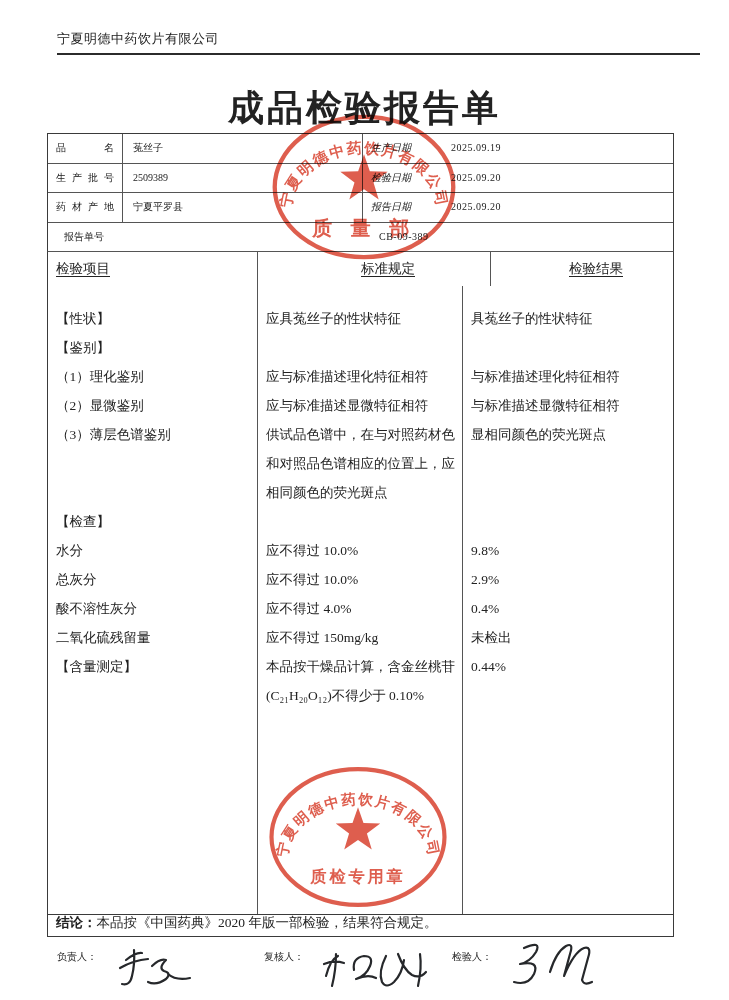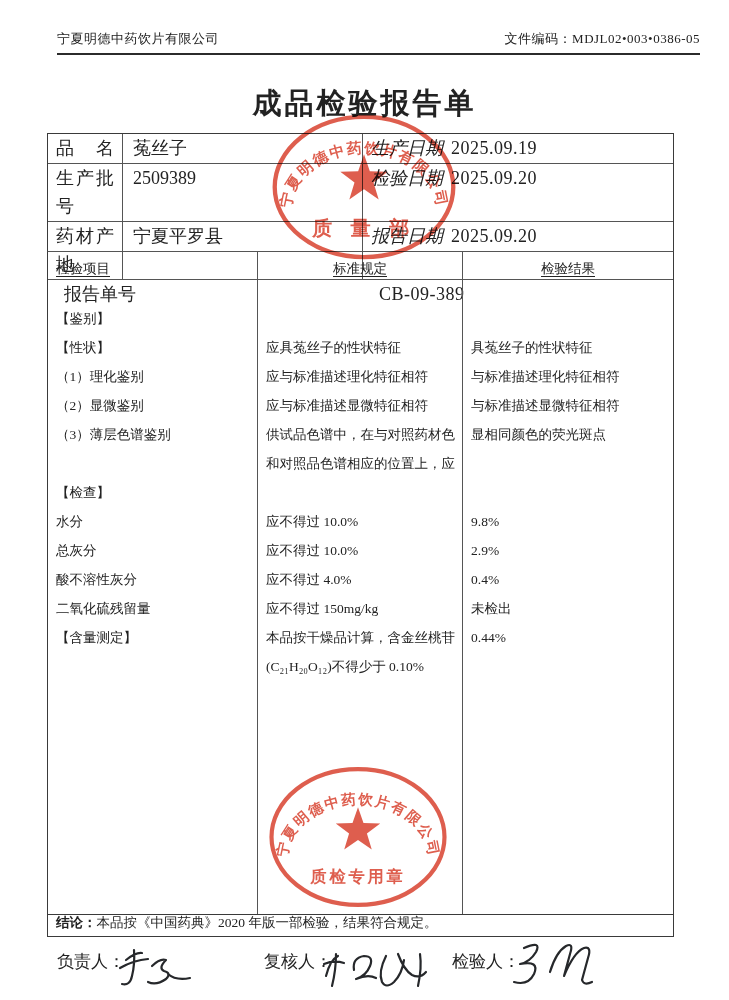--- a/index.html
+++ b/index.html
@@ -11,83 +11,80 @@
   }
   
   .topbar {
     position:absolute; left:57px; right:29px; top:30px;
     display:flex; justify-content:space-between; align-items:flex-end;
     font-size:13px; letter-spacing:.5px;
   }
   .header-rule { position:absolute; left:57px; right:29px; top:53px; height:2px; background:#2b2b2b; }
   .doc-title {
     position:absolute; left:0; right:0; top:84px; text-align:center;
-    font-size:29px; font-weight:bold; letter-spacing:3px;
+    font-size:36px; font-weight:bold; letter-spacing:3px;
   }
   
   .info {
     position:absolute; left:47px; top:133px; width:627px; height:118px;
     border:1px solid #3a3a3a; border-bottom:none;
-    display:flex; flex-direction:column; font-size:18px;
+    display:flex; flex-direction:column; font-size:10px;
   }
   .info-row { flex:1; display:flex; border-bottom:1px solid #555; }
   .info-row:last-child { border-bottom:none; }
   .info-label {
     width:75px; border-right:1px solid #555; padding:0 8px;
     display:block; line-height:28.5px; text-align:justify; text-align-last:justify;
   }
   .info-value { width:240px; border-right:1px solid #555; padding:0 10px; line-height:28.5px; }
   .info-wide { width:315px; padding:0 8px; line-height:28.5px;margin-left:8px; }
   .info-right { flex:1; display:flex; line-height:28.5px; }
   .info-rlabel { padding-left:8px; width:80px;font-style:italic; }
   .info-rvalue { padding-left:8px; letter-spacing:.5px; }
   
   .main {
     position:absolute; left:47px; top:251px; width:627px; height:664px;
     border:1px solid #3a3a3a; border-top:1px solid #555;
     display:flex; flex-direction:column; font-size:13.5px;
   }
   .mrow { display:flex; height:29px; line-height:29px; }
-  .mrow.header { height:34px; line-height:34px; }
+  .mrow.header { height:34px; line-height:34px;gap:28px; }
   .mrow.spacer { height:18px; }
   .mrow.filler { flex:1; }
   .c1 { width:210px; border-right:1px solid #555; padding-left:8px; overflow:hidden; }
   .c2 { width:205px; border-right:1px solid #555; padding-left:8px; overflow:hidden; }
   .c3 { flex:1; padding-left:8px; overflow:hidden; }
   .mrow.header .c1 { text-decoration:underline; text-underline-offset:3px; }
   .mrow.header .c2, .mrow.header .c3 {
     text-align:center; padding-left:0;
     text-decoration:underline; text-underline-offset:3px;
   }
   
   .conclusion {
     position:absolute; left:47px; top:910px; width:627px; height:27px;
     border:1px solid #3a3a3a; border-top:none;
     line-height:25px; padding-left:8px; font-size:13.5px;
   }
   .conclusion b { font-weight:bold; }
   
-  .sigs { position:absolute; left:0; top:938px; width:729px; height:62px; font-size:17px; }
+  .sigs { position:absolute; left:0; top:938px; width:729px; height:62px; font-size:10px; }
   .sig-label { position:absolute; top:12px; }
   .sig-svg { position:absolute; }
   .sig-svg path { fill:none; stroke:#26282b; stroke-width:2.2; stroke-linecap:round; stroke-linejoin:round; }
   
   .stamp { position:absolute; mix-blend-mode:multiply; opacity:.85; }
   .stamp text { fill:#d8422f; font-family:"Liberation Serif","DejaVu Serif",serif; font-weight:bold; }
 </style>
 </head>
 <body>
 
 <div class="page">
 
   <div class="topbar">
     <span>宁夏明德中药饮片有限公司</span>
-    <span>
-      <span>文件编码：</span><span>MDJL02•003•0386-05</span>
-    </span>
   </div>
   <div class="header-rule"></div>
 
   <div class="doc-title">成品检验报告单</div>
 
   <div class="info">
     <div class="info-row">
       <span class="info-label">品名</span>
       <span class="info-value">菟丝子</span>
       <span class="info-right">
@@ -125,47 +122,52 @@
       <span class="c2">标准规定</span>
       <span class="c3">检验结果</span>
     </div>
     <div class="mrow spacer">
         <span class="c1"></span>
         <span class="c2"></span>
         <span class="c3"></span>
       </div>
 
     <div class="mrow">
-        <span class="c1">【鉴别】</span>
-        <span class="c2"></span>
-        <span class="c3"></span>
-      </div>
-    <div class="mrow">
         <span class="c1">【性状】</span>
         <span class="c2">应具菟丝子的性状特征</span>
         <span class="c3">具菟丝子的性状特征</span>
       </div>
     <div class="mrow">
+        <span class="c1">【鉴别】</span>
+        <span class="c2"></span>
+        <span class="c3"></span>
+      </div>
+    <div class="mrow">
         <span class="c1">（1）理化鉴别</span>
         <span class="c2">应与标准描述理化特征相符</span>
         <span class="c3">与标准描述理化特征相符</span>
       </div>
     <div class="mrow">
         <span class="c1">（2）显微鉴别</span>
         <span class="c2">应与标准描述显微特征相符</span>
         <span class="c3">与标准描述显微特征相符</span>
       </div>
     <div class="mrow">
         <span class="c1">（3）薄层色谱鉴别</span>
         <span class="c2">供试品色谱中，在与对照药材色谱</span>
         <span class="c3">显相同颜色的荧光斑点</span>
       </div>
     <div class="mrow">
         <span class="c1"></span>
         <span class="c2">和对照品色谱相应的位置上，应显</span>
+        <span class="c3"></span>
+      </div>
+    <div class="mrow">
+        <span class="c1"></span>
+        <span class="c2">相同颜色的荧光斑点</span>
         <span class="c3"></span>
       </div>
     <div class="mrow">
         <span class="c1">【检查】</span>
         <span class="c2"></span>
         <span class="c3"></span>
       </div>
     <div class="mrow">
         <span class="c1">水分</span>
         <span class="c2">应不得过 10.0%</span>

